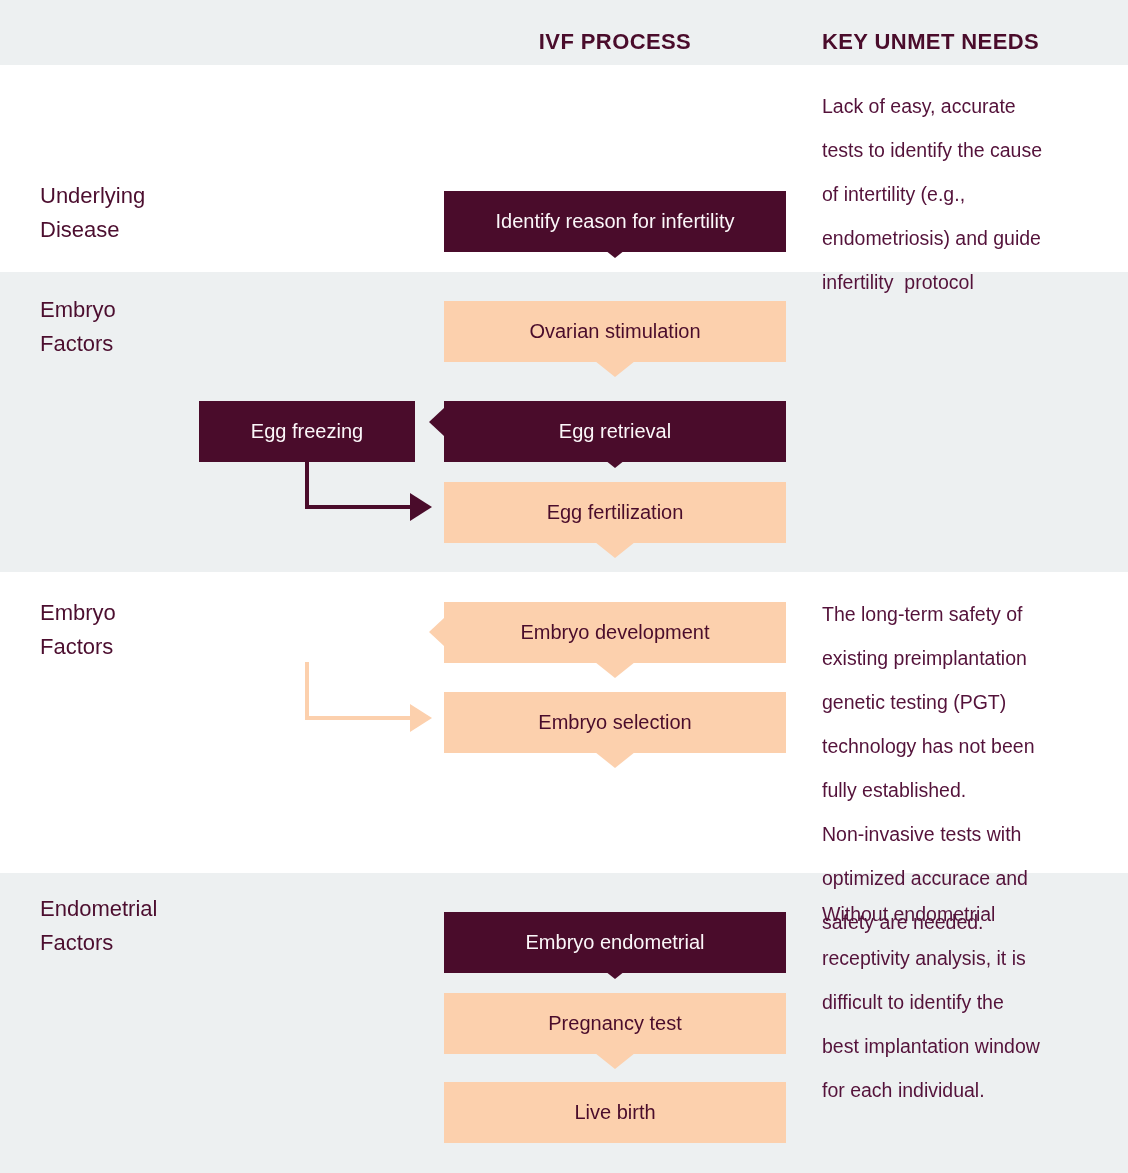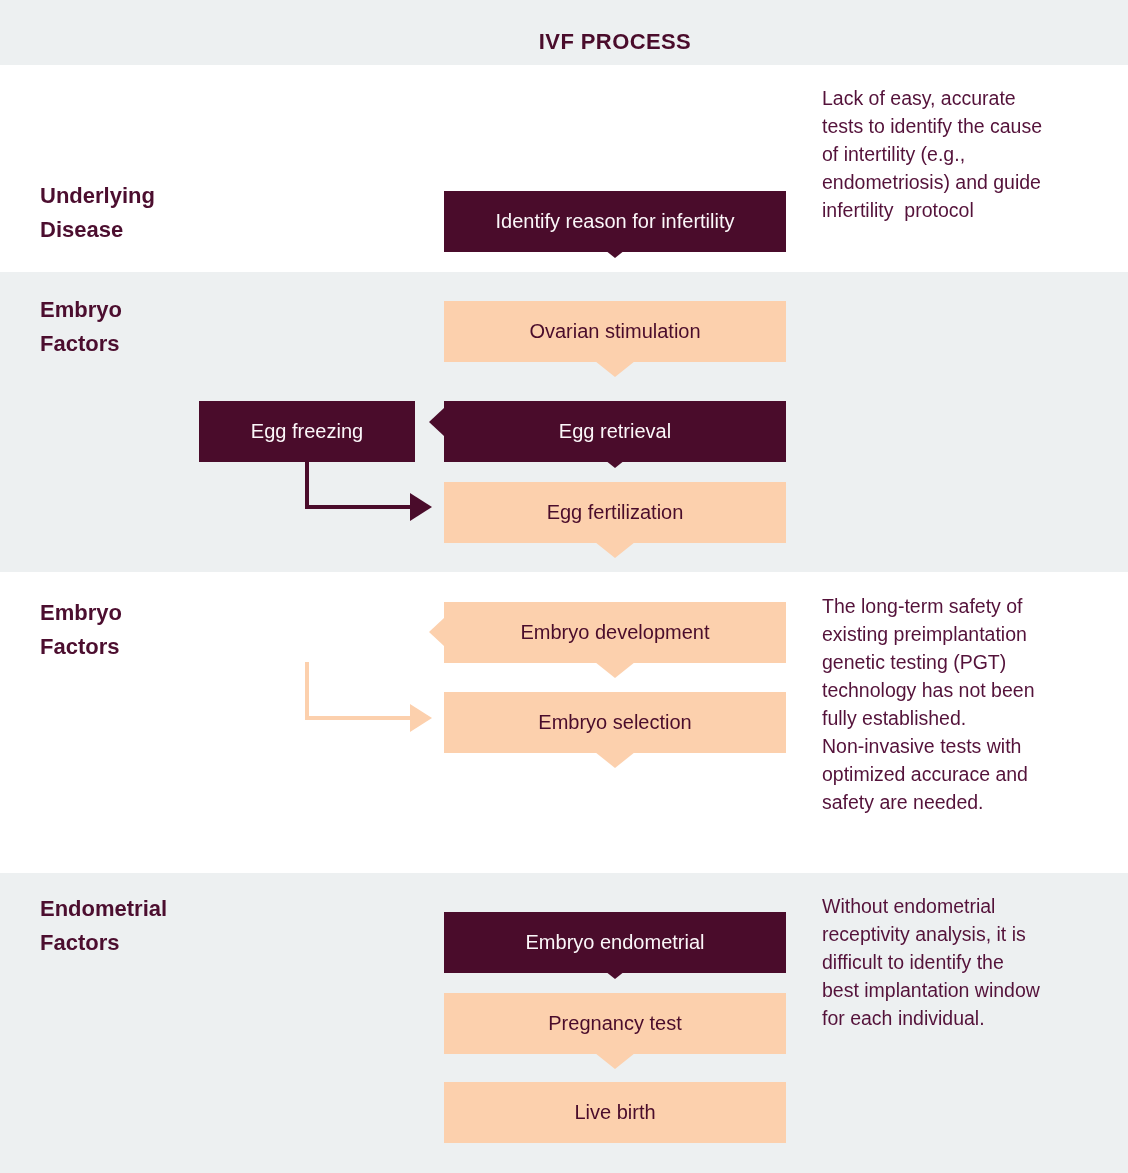--- a/index.html
+++ b/index.html
@@ -9,27 +9,27 @@
     font-family:"Liberation Sans", sans-serif;
   }
   .band { position:absolute; left:0; width:1128px; background:#EDF0F1; }
 
   .col-title {
     position:absolute; top:29px; font-size:22px; font-weight:bold;
     color:#4A0C2B; letter-spacing:0.4px;
   }
 
   .sec-label {
-    position:absolute; left:40px; font-size:22px; font-weight:bold;
+    position:absolute; left:40px; font-size:22px; font-weight:normal;
     line-height:34px; color:#4C0E2F; white-space:pre-wrap;
   }
 
   .need {
     position:absolute; left:822px; width:300px; font-size:19.5px;
-    line-height:28px; color:#54123A; white-space:pre-wrap;
+    line-height:44px; color:#54123A; white-space:pre-wrap;
   }
 
   .box {
     position:absolute; left:444px; width:342px; height:61px;
     display:flex; align-items:center; justify-content:center;
     font-size:20px; text-align:center;
   }
   .box.dark  { background:#4A0C2B; color:#FBF7F9;margin-top:9px; }
   .box.peach { background:#FCD0AD; color:#4A0C2B; }
   .box.side  { left:199px; width:216px; }
@@ -62,20 +62,21 @@
 </head>
 <body>
 
 <div class="canvas">
 
   <div class="band" style="top:0; height:65px"></div>
   <div class="band" style="top:272px; height:300px"></div>
   <div class="band" style="top:873px; height:300px"></div>
 
   <div class="col-title" style="left:444px; width:342px; text-align:center">IVF PROCESS</div>
+  <div class="col-title" style="left:822px">KEY UNMET NEEDS</div>
 
   <div class="sec-label" style="top:179px">Underlying
 Disease</div>
 
   <div class="box dark" style="top:182px">Identify reason for infertility</div>
   <div class="ptr dark" style="top:242px"></div>
 
   <div class="need" style="top:84px">Lack of easy, accurate
 tests to identify the cause
 of intertility (e.g.,

